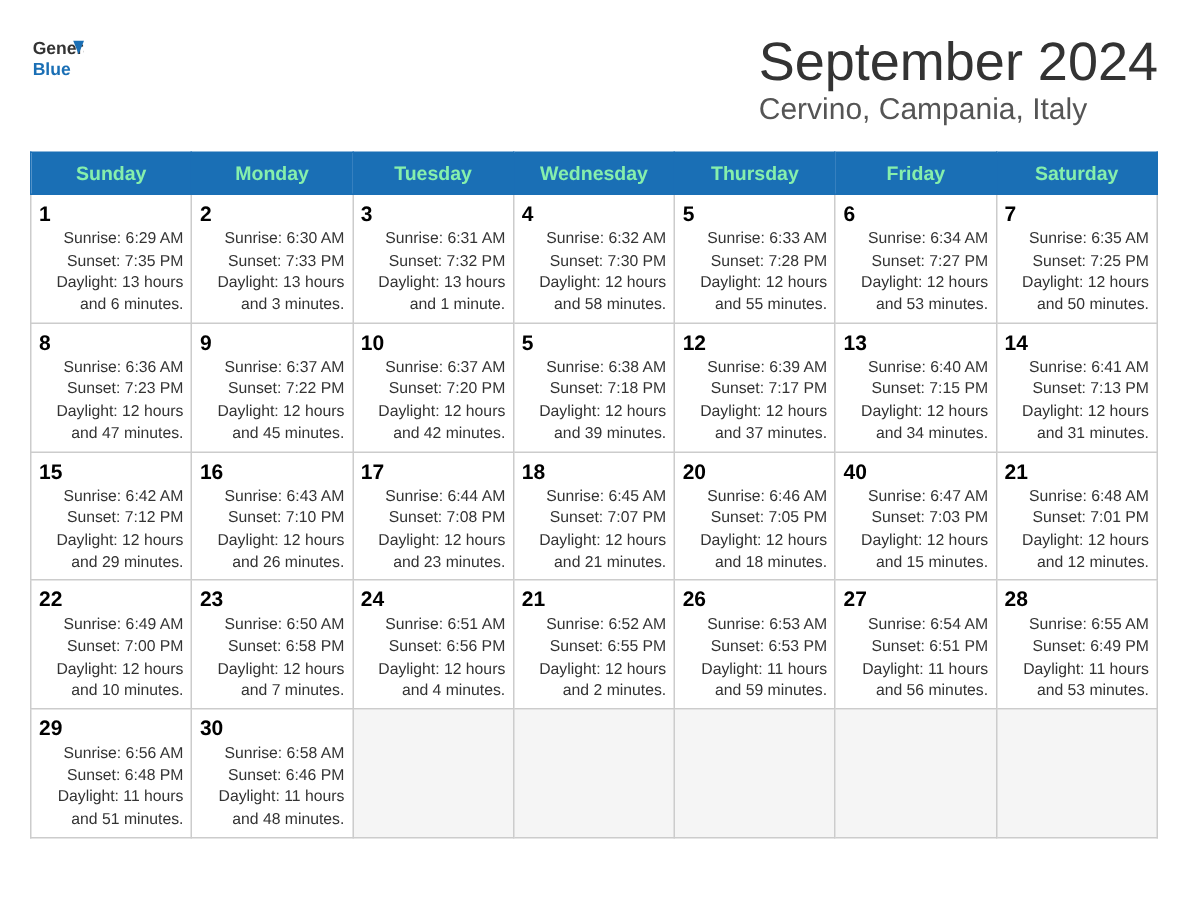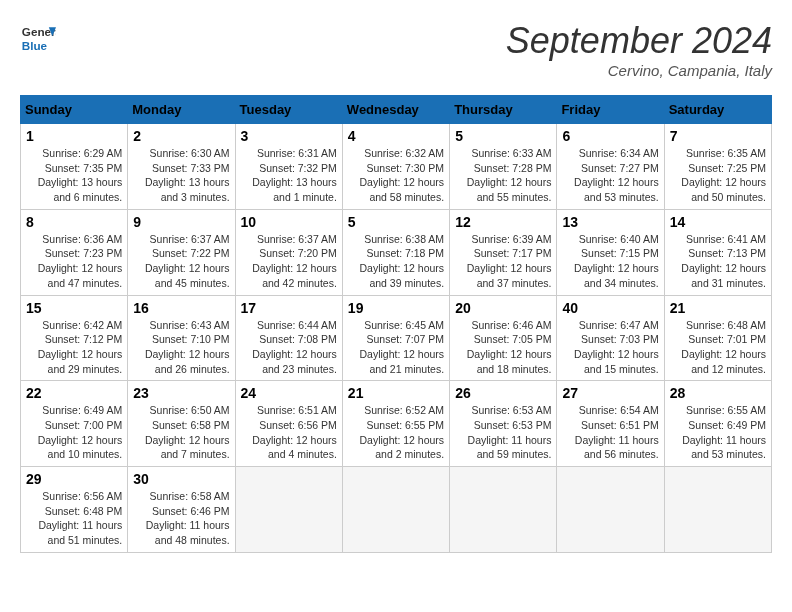--- a/index.html
+++ b/index.html
@@ -19,42 +19,41 @@
     .logo {
       display: flex;
       align-items: center;
       gap: 4px;
     }
     .logo-icon {
       width: 36px;
       height: 36px;
     }
     .title-block {
-      text-align: right;
-      font-style: italic;
+      text-align: left;
     }
     .month-title {
       font-size: 36px;
       font-weight: normal;
       color: #333;
     }
     .subtitle {
-      font-size: 15px;
+      font-size: 20px;
       color: #555;
     }
     .calendar {
       width: 100%;
       border-collapse: collapse;
       font-size: 11px;
     }
     .calendar thead tr th {
       background: #1a6fb5;
-      color: #000000;
+      color: #86efac;
       padding: 6px 4px;
-      text-align: left;
+      text-align: center;
       font-size: 13px;
       font-weight: bold;
       border: 1px solid #1a6fb5;
     }
     .calendar tbody tr td {
       vertical-align: top;
       border: 1px solid #ccc;
       padding: 4px 5px;
       width: 107px;
       min-height: 80px;
@@ -174,21 +173,21 @@
         </td>
         <td>
           <span class="day-num">16</span>
           <div class="day-info">Sunrise: 6:43 AM<br>Sunset: 7:10 PM<br>Daylight: 12 hours and 26 minutes.</div>
         </td>
         <td>
           <span class="day-num">17</span>
           <div class="day-info">Sunrise: 6:44 AM<br>Sunset: 7:08 PM<br>Daylight: 12 hours and 23 minutes.</div>
         </td>
         <td>
-          <span class="day-num">19</span>
+          <span class="day-num">18</span>
           <div class="day-info">Sunrise: 6:45 AM<br>Sunset: 7:07 PM<br>Daylight: 12 hours and 21 minutes.</div>
         </td>
         <td>
           <span class="day-num">20</span>
           <div class="day-info">Sunrise: 6:46 AM<br>Sunset: 7:05 PM<br>Daylight: 12 hours and 18 minutes.</div>
         </td>
         <td>
           <span class="day-num">40</span>
           <div class="day-info">Sunrise: 6:47 AM<br>Sunset: 7:03 PM<br>Daylight: 12 hours and 15 minutes.</div>
         </td>

